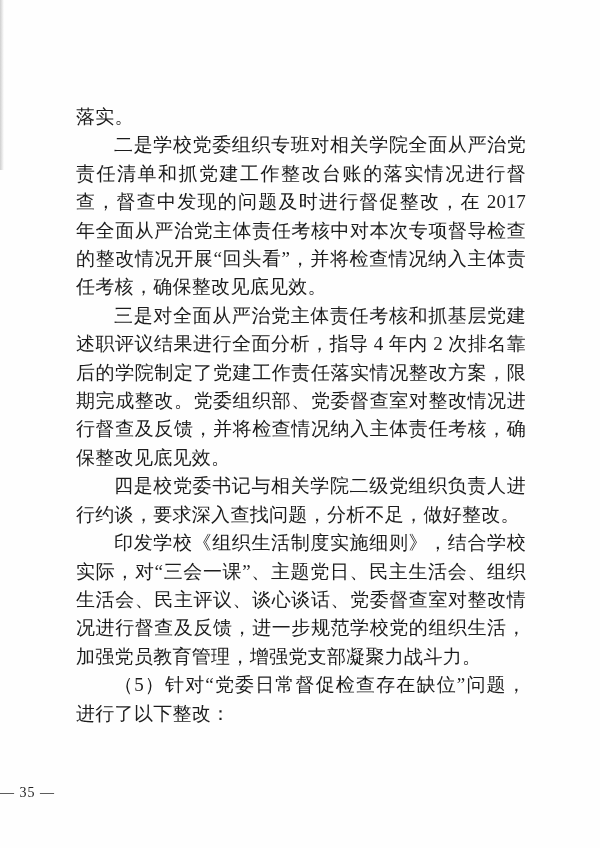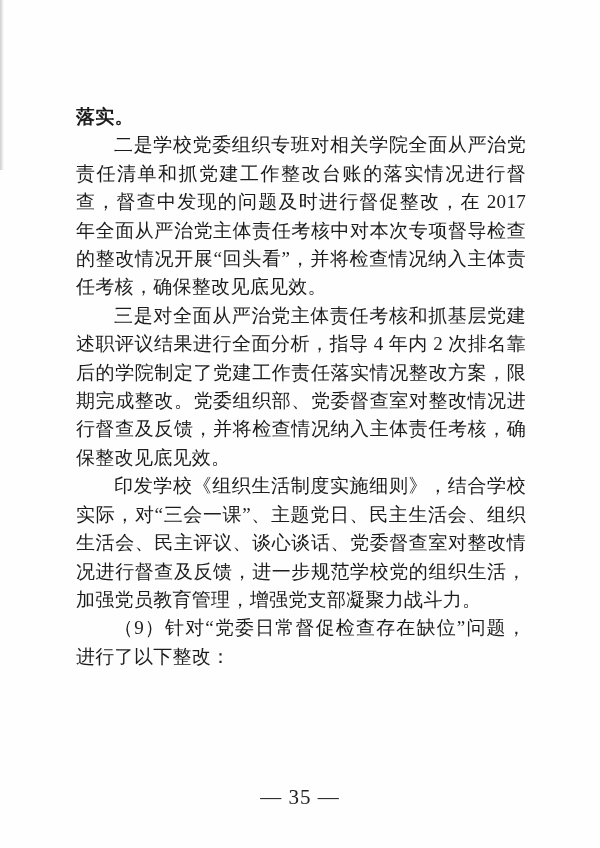--- a/index.html
+++ b/index.html
@@ -37,51 +37,50 @@
     text-justify: inter-character;
     letter-spacing: 0.3px;
   }
   .body-text p {
     margin: 0;
     padding: 0;
     text-indent: 2em;
   }
   .body-text p.no-indent {
     text-indent: 0;
-    font-weight: bold;
   }
   .lead {
     font-weight: 400;
   }
   .page-number {
     position: absolute;
     left: 0;
     top: 785px;
     width: 100%;
-    text-align: center;
-    font-size: 21px;
+    font-size: 14px;
     letter-spacing: 1px;
     color: #222;
   }
 </style>
 </head>
 <body>
 
 <div class="page">
   <div class="scan-edge"></div>
 
   <div class="body-text">
     <p class="no-indent"><b class="lead"></b><span>落实。</span></p>
 
     <p><b class="lead">二是</b><span>学校党委组织专班对相关学院全面从严治党责任清单和抓党建工作整改台账的落实情况进行督查，督查中发现的问题及时进行督促整改，在 2017 年全面从严治党主体责任考核中对本次专项督导检查的整改情况开展“回头看”，并将检查情况纳入主体责任考核，确保整改见底见效。</span></p>
 
     <p><b class="lead">三是</b><span>对全面从严治党主体责任考核和抓基层党建述职评议结果进行全面分析，指导 4 年内 2 次排名靠后的学院制定了党建工作责任落实情况整改方案，限期完成整改。党委组织部、党委督查室对整改情况进行督查及反馈，并将检查情况纳入主体责任考核，确保整改见底见效。</span></p>
 
+    <p><b class="lead">四是</b><span>校党委书记与相关学院二级党组织负责人进行约谈，要求深入查找问题，分析不足，做好整改。</span></p>
 
 
     <p><b class="lead"></b><span>印发学校《组织生活制度实施细则》，结合学校实际，对“三会一课”、主题党日、民主生活会、组织生活会、民主评议、谈心谈话、党委督查室对整改情况进行督查及反馈，进一步规范学校党的组织生活，加强党员教育管理，增强党支部凝聚力战斗力。</span></p>
 
-    <p><b class="lead"></b><span>（9）针对“党委日常督促检查存在缺位”问题，进行了以下整改：</span></p>
+    <p><b class="lead"></b><span>（5）针对“党委日常督促检查存在缺位”问题，进行了以下整改：</span></p>
 
   </div>
 
   <div class="page-number">— 35 —</div>
 </div>
 
 </body></html>

